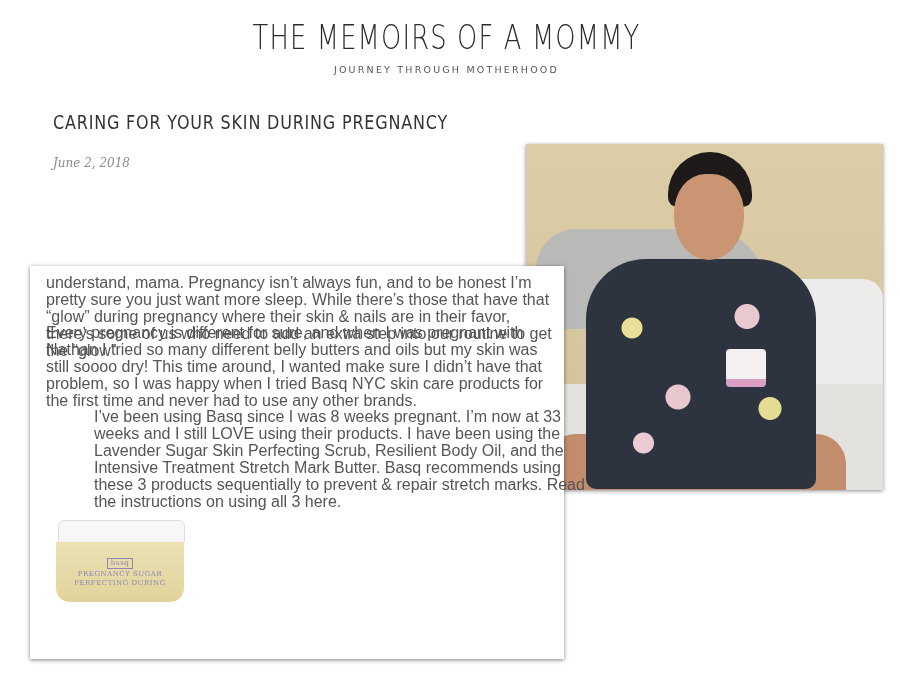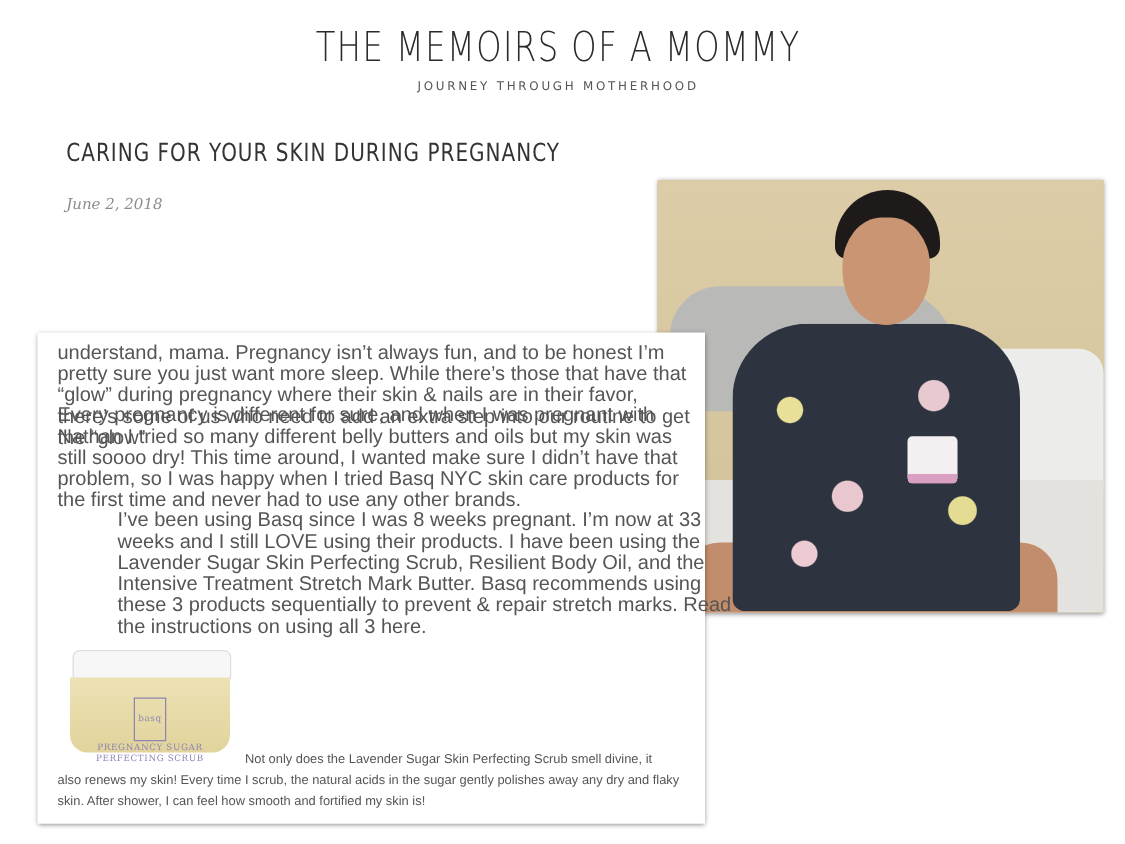--- a/index.html
+++ b/index.html
@@ -20,21 +20,21 @@
   .photo .legs{position:absolute;left:20px;top:290px;width:300px;height:60px;background:#c28d6c;border-radius:30px 30px 0 0;}
   .photo .jar{position:absolute;left:200px;top:205px;width:40px;height:30px;background:#f4f0f1;border-radius:4px;border-bottom:8px solid #d9a0c4;}
 
   .text-card{position:absolute;left:30px;top:266px;width:534px;height:393px;background:#fff;box-shadow:0 1px 4px rgba(0,0,0,0.5);}
   .para{position:absolute;left:16px;width:510px;font-size:16px;line-height:17px;color:#555;margin:0;}
   .p1{top:8px;} .p2{top:58px;} .p3{top:142px;margin-left:48px;}
   .product{position:absolute;left:24px;top:254px;width:135px;height:90px;}
   .product .lid{position:absolute;left:4px;top:0;width:125px;height:22px;background:#f7f7f7;border:1px solid #ddd;border-radius:6px 6px 3px 3px;}
   .product .body{position:absolute;left:2px;top:22px;width:128px;height:60px;background:linear-gradient(180deg,#ece2b5,#e1d39b);border-radius:0 0 14px 14px;}
   .product .label{position:absolute;left:0;top:16px;width:128px;text-align:center;font-family:"DejaVu Serif",serif;font-size:7px;color:#8d86b3;letter-spacing:0.5px;line-height:9px;}
-  .product .brand{display:inline-block;border:1px solid #8d86b3;padding:12px 3px;font-size:7px;margin-bottom:1px;}
+  .product .brand{display:inline-block;border:1px solid #8d86b3;padding:0 3px;font-size:7px;margin-bottom:1px;}
   .p4a{position:absolute;left:166px;top:333px;font-size:10.3px;line-height:17px;color:#555;white-space:nowrap;}
   .p4b{position:absolute;left:16px;top:350px;width:510px;font-size:10.3px;line-height:17px;color:#555;}
 </style>
 </head>
 <body>
 
 <div class="site-title">THE MEMOIRS OF A MOMMY</div>
 <div class="tagline">JOURNEY THROUGH MOTHERHOOD</div>
 
 <div class="post-title">CARING FOR YOUR SKIN DURING PREGNANCY</div>
@@ -56,20 +56,18 @@
   <p class="para p1">understand, mama. Pregnancy isn’t always fun, and to be honest I’m pretty sure you just want more sleep. While there’s those that have that “glow” during pregnancy where their skin &amp; nails are in their favor, there’s some of us who need to add an extra step into our routine to get the “glow”</p>
   <p class="para p2">Every pregnancy is different for sure, and when I was pregnant with Nathan I tried so many different belly butters and oils but my skin was still soooo dry! This time around, I wanted make sure I didn’t have that problem, so I was happy when I tried Basq NYC skin care products for the first time and never had to use any other brands.</p>
   <p class="para p3">I’ve been using Basq since I was 8 weeks pregnant. I’m now at 33 weeks and I still LOVE using their products. I have been using the Lavender Sugar Skin Perfecting Scrub, Resilient Body Oil, and the Intensive Treatment Stretch Mark Butter. Basq recommends using these 3 products sequentially to prevent &amp; repair stretch marks. Read the instructions on using all 3 here.</p>
 
   <div class="product">
     <div class="lid"></div>
     <div class="body">
       <div class="label">
         <span class="brand">basq</span><br>
         <span>PREGNANCY SUGAR</span><br>
-        <span>PERFECTING SCRUB</span>
+        <span>PERFECTING DURING</span>
       </div>
     </div>
   </div>
 
-  <div class="p4a">Not only does the Lavender Sugar Skin Perfecting Scrub smell divine, it</div>
-  <div class="p4b">also renews my skin! Every time I scrub, the natural acids in the sugar gently polishes away any dry and flaky skin. After shower, I can feel how smooth and fortified my skin is!</div>
 </div>
 
 </body></html>

